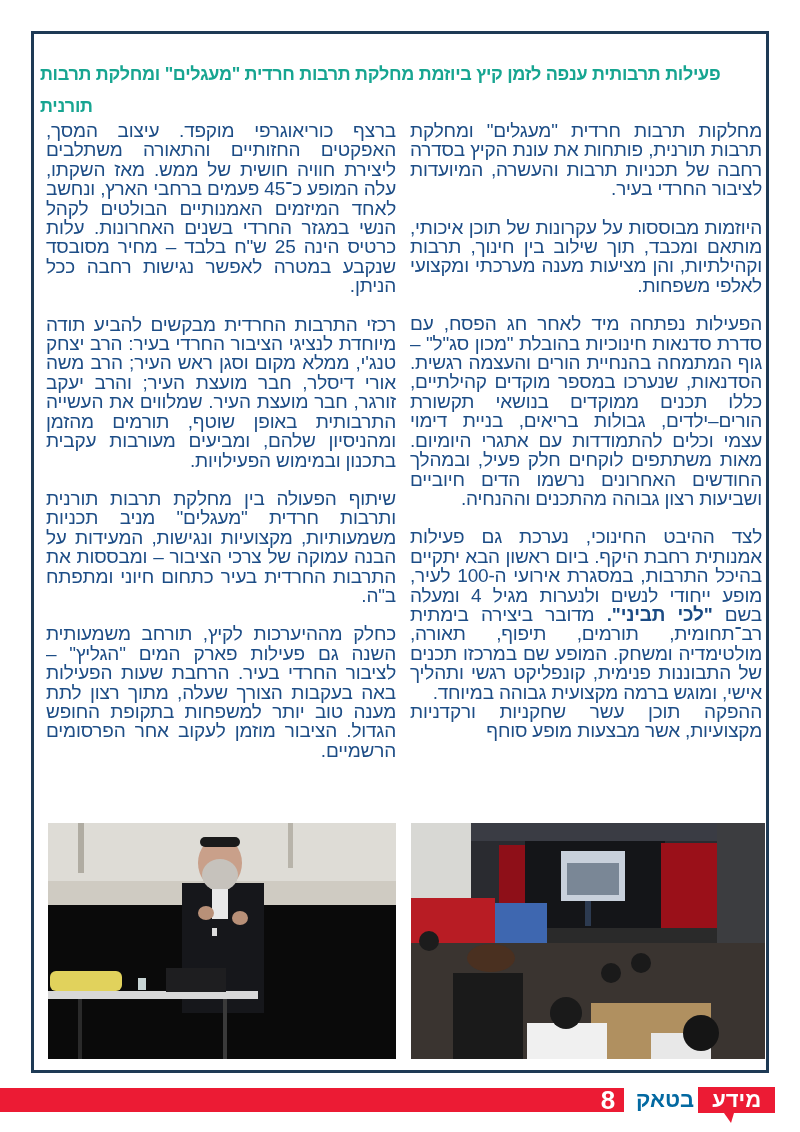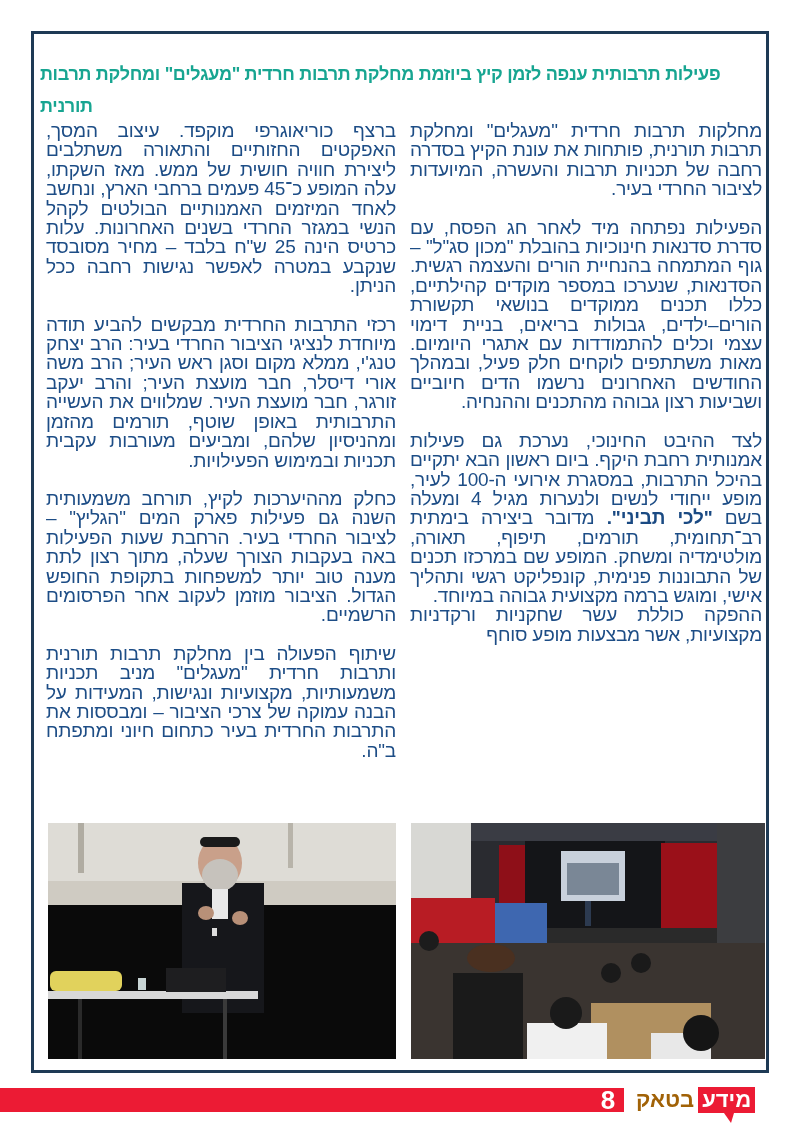--- a/index.html
+++ b/index.html
@@ -40,52 +40,53 @@
   .page-num {
     position: absolute; left: 596px; top: 1086px; width: 24px; height: 28px;
     color: #fff; font-family: "Liberation Sans", sans-serif; font-weight: bold;
     font-size: 26px; line-height: 28px; text-align: center;
   }
   .logo {
     position: absolute; left: 636px; top: 1087px; height: 26px; direction: rtl;
     display: flex; align-items: center; gap: 4px;
   }
   .logo-box {
-    position: relative; background: #ec1b34; color: #fff; height: 26px; padding: 0 4px;
+    position: relative; background: #ec1b34; color: #fff; height: 26px; padding: 0 14px;
     font-family: "Liberation Sans", sans-serif; font-weight: bold; font-size: 22px; line-height: 26px;
   }
   .logo-box::after {
     content: ""; position: absolute; left: 26px; bottom: -10px;
     border-left: 7px solid transparent; border-right: 3px solid transparent;
     border-top: 10px solid #ec1b34;
   }
   .logo-text {
-    color: #a16207; font-family: "Liberation Sans", sans-serif; font-weight: bold;
+    color: #0369a1; font-family: "Liberation Sans", sans-serif; font-weight: bold;
     font-size: 22px; line-height: 26px;
   }
 </style>
 </head>
 <body>
 
 <div class="frame"></div>
 
 <h1 class="headline">פעילות תרבותית ענפה לזמן קיץ ביוזמת מחלקת תרבות חרדית "מעגלים" ומחלקת תרבות תורנית</h1>
 
 <div class="col col-right">
   <p>מחלקות תרבות חרדית "מעגלים" ומחלקת תרבות תורנית, פותחות את עונת הקיץ בסדרה רחבה של תכניות תרבות והעשרה, המיועדות לציבור החרדי בעיר.</p>
+  <p>היוזמות מבוססות על עקרונות של תוכן איכותי, מותאם ומכבד, תוך שילוב בין חינוך, תרבות וקהילתיות, והן מציעות מענה מערכתי ומקצועי לאלפי משפחות.</p>
   <p>הפעילות נפתחה מיד לאחר חג הפסח, עם סדרת סדנאות חינוכיות בהובלת "מכון סג"ל" – גוף המתמחה בהנחיית הורים והעצמה רגשית. הסדנאות, שנערכו במספר מוקדים קהילתיים, כללו תכנים ממוקדים בנושאי תקשורת הורים–ילדים, גבולות בריאים, בניית דימוי עצמי וכלים להתמודדות עם אתגרי היומיום. מאות משתתפים לוקחים חלק פעיל, ובמהלך החודשים האחרונים נרשמו הדים חיוביים ושביעות רצון גבוהה מהתכנים וההנחיה.</p>
   <p class="tight"><span>לצד ההיבט החינוכי, נערכת גם פעילות אמנותית רחבת היקף. ביום ראשון הבא יתקיים בהיכל התרבות, במסגרת אירועי ה-100 לעיר, מופע ייחודי לנשים ולנערות מגיל 4 ומעלה בשם </span><b>"לכי תביני".</b><span> מדובר ביצירה בימתית רב־תחומית, תורמים, תיפוף, תאורה, מולטימדיה ומשחק. המופע שם במרכזו תכנים של התבוננות פנימית, קונפליקט רגשי ותהליך אישי, ומוגש ברמה מקצועית גבוהה במיוחד.</span></p>
-  <p class="tight">ההפקה כוללת עשר שחקניות ורקדניות מקצועיות, אשר מבצעות מופע סוחף</p>
+  <p class="tight">ההפקה תוכן עשר שחקניות ורקדניות מקצועיות, אשר מבצעות מופע סוחף</p>
 </div>
 
 <div class="col col-left">
   <p>ברצף כוריאוגרפי מוקפד. עיצוב המסך, האפקטים החזותיים והתאורה משתלבים ליצירת חוויה חושית של ממש. מאז השקתו, עלה המופע כ־45 פעמים ברחבי הארץ, ונחשב לאחד המיזמים האמנותיים הבולטים לקהל הנשי במגזר החרדי בשנים האחרונות. עלות כרטיס הינה 25 ש"ח בלבד – מחיר מסובסד שנקבע במטרה לאפשר נגישות רחבה ככל הניתן.</p>
-  <p>רכזי התרבות החרדית מבקשים להביע תודה מיוחדת לנציגי הציבור החרדי בעיר: הרב יצחק טנג'י, ממלא מקום וסגן ראש העיר; הרב משה אורי דיסלר, חבר מועצת העיר; והרב יעקב זורגר, חבר מועצת העיר. שמלווים את העשייה התרבותית באופן שוטף, תורמים מהזמן ומהניסיון שלהם, ומביעים מעורבות עקבית תכניות ובמימוש הפעילויות.</p>
+  <p>רכזי התרבות החרדית מבקשים להביע תודה מיוחדת לנציגי הציבור החרדי בעיר: הרב יצחק טנג'י, ממלא מקום וסגן ראש העיר; הרב משה אורי דיסלר, חבר מועצת העיר; והרב יעקב זורגר, חבר מועצת העיר. שמלווים את העשייה התרבותית באופן שוטף, תורמים מהזמן ומהניסיון שלהם, ומביעים מעורבות עקבית בתכנון ובמימוש הפעילויות.</p>
+  <p>שיתוף הפעולה בין מחלקת תרבות תורנית ותרבות חרדית "מעגלים" מניב תכניות משמעותיות, מקצועיות ונגישות, המעידות על הבנה עמוקה של צרכי הציבור – ומבססות את התרבות החרדית בעיר כתחום חיוני ומתפתח ב"ה.</p>
   <p>כחלק מההיערכות לקיץ, תורחב משמעותית השנה גם פעילות פארק המים "הגליץ" – לציבור החרדי בעיר. הרחבת שעות הפעילות באה בעקבות הצורך שעלה, מתוך רצון לתת מענה טוב יותר למשפחות בתקופת החופש הגדול. הציבור מוזמן לעקוב אחר הפרסומים הרשמיים.</p>
-  <p>שיתוף הפעולה בין מחלקת תרבות תורנית ותרבות חרדית "מעגלים" מניב תכניות משמעותיות, מקצועיות ונגישות, המעידות על הבנה עמוקה של צרכי הציבור – ומבססות את התרבות החרדית בעיר כתחום חיוני ומתפתח ב"ה.</p>
 </div>
 
 <div class="photo photo-right">
   <svg width="354" height="236" viewBox="0 0 354 236" xmlns="http://www.w3.org/2000/svg">
     <rect width="354" height="236" fill="#2a2b30"></rect>
     <rect x="0" y="0" width="60" height="75" fill="#d8d8d4"></rect>
     <rect x="60" y="0" width="294" height="18" fill="#3a3c44"></rect>
     <rect x="88" y="22" width="26" height="75" fill="#8e0f18"></rect>
     <rect x="114" y="18" width="140" height="100" fill="#141518"></rect>
     <rect x="250" y="20" width="60" height="100" fill="#9a1019"></rect>

